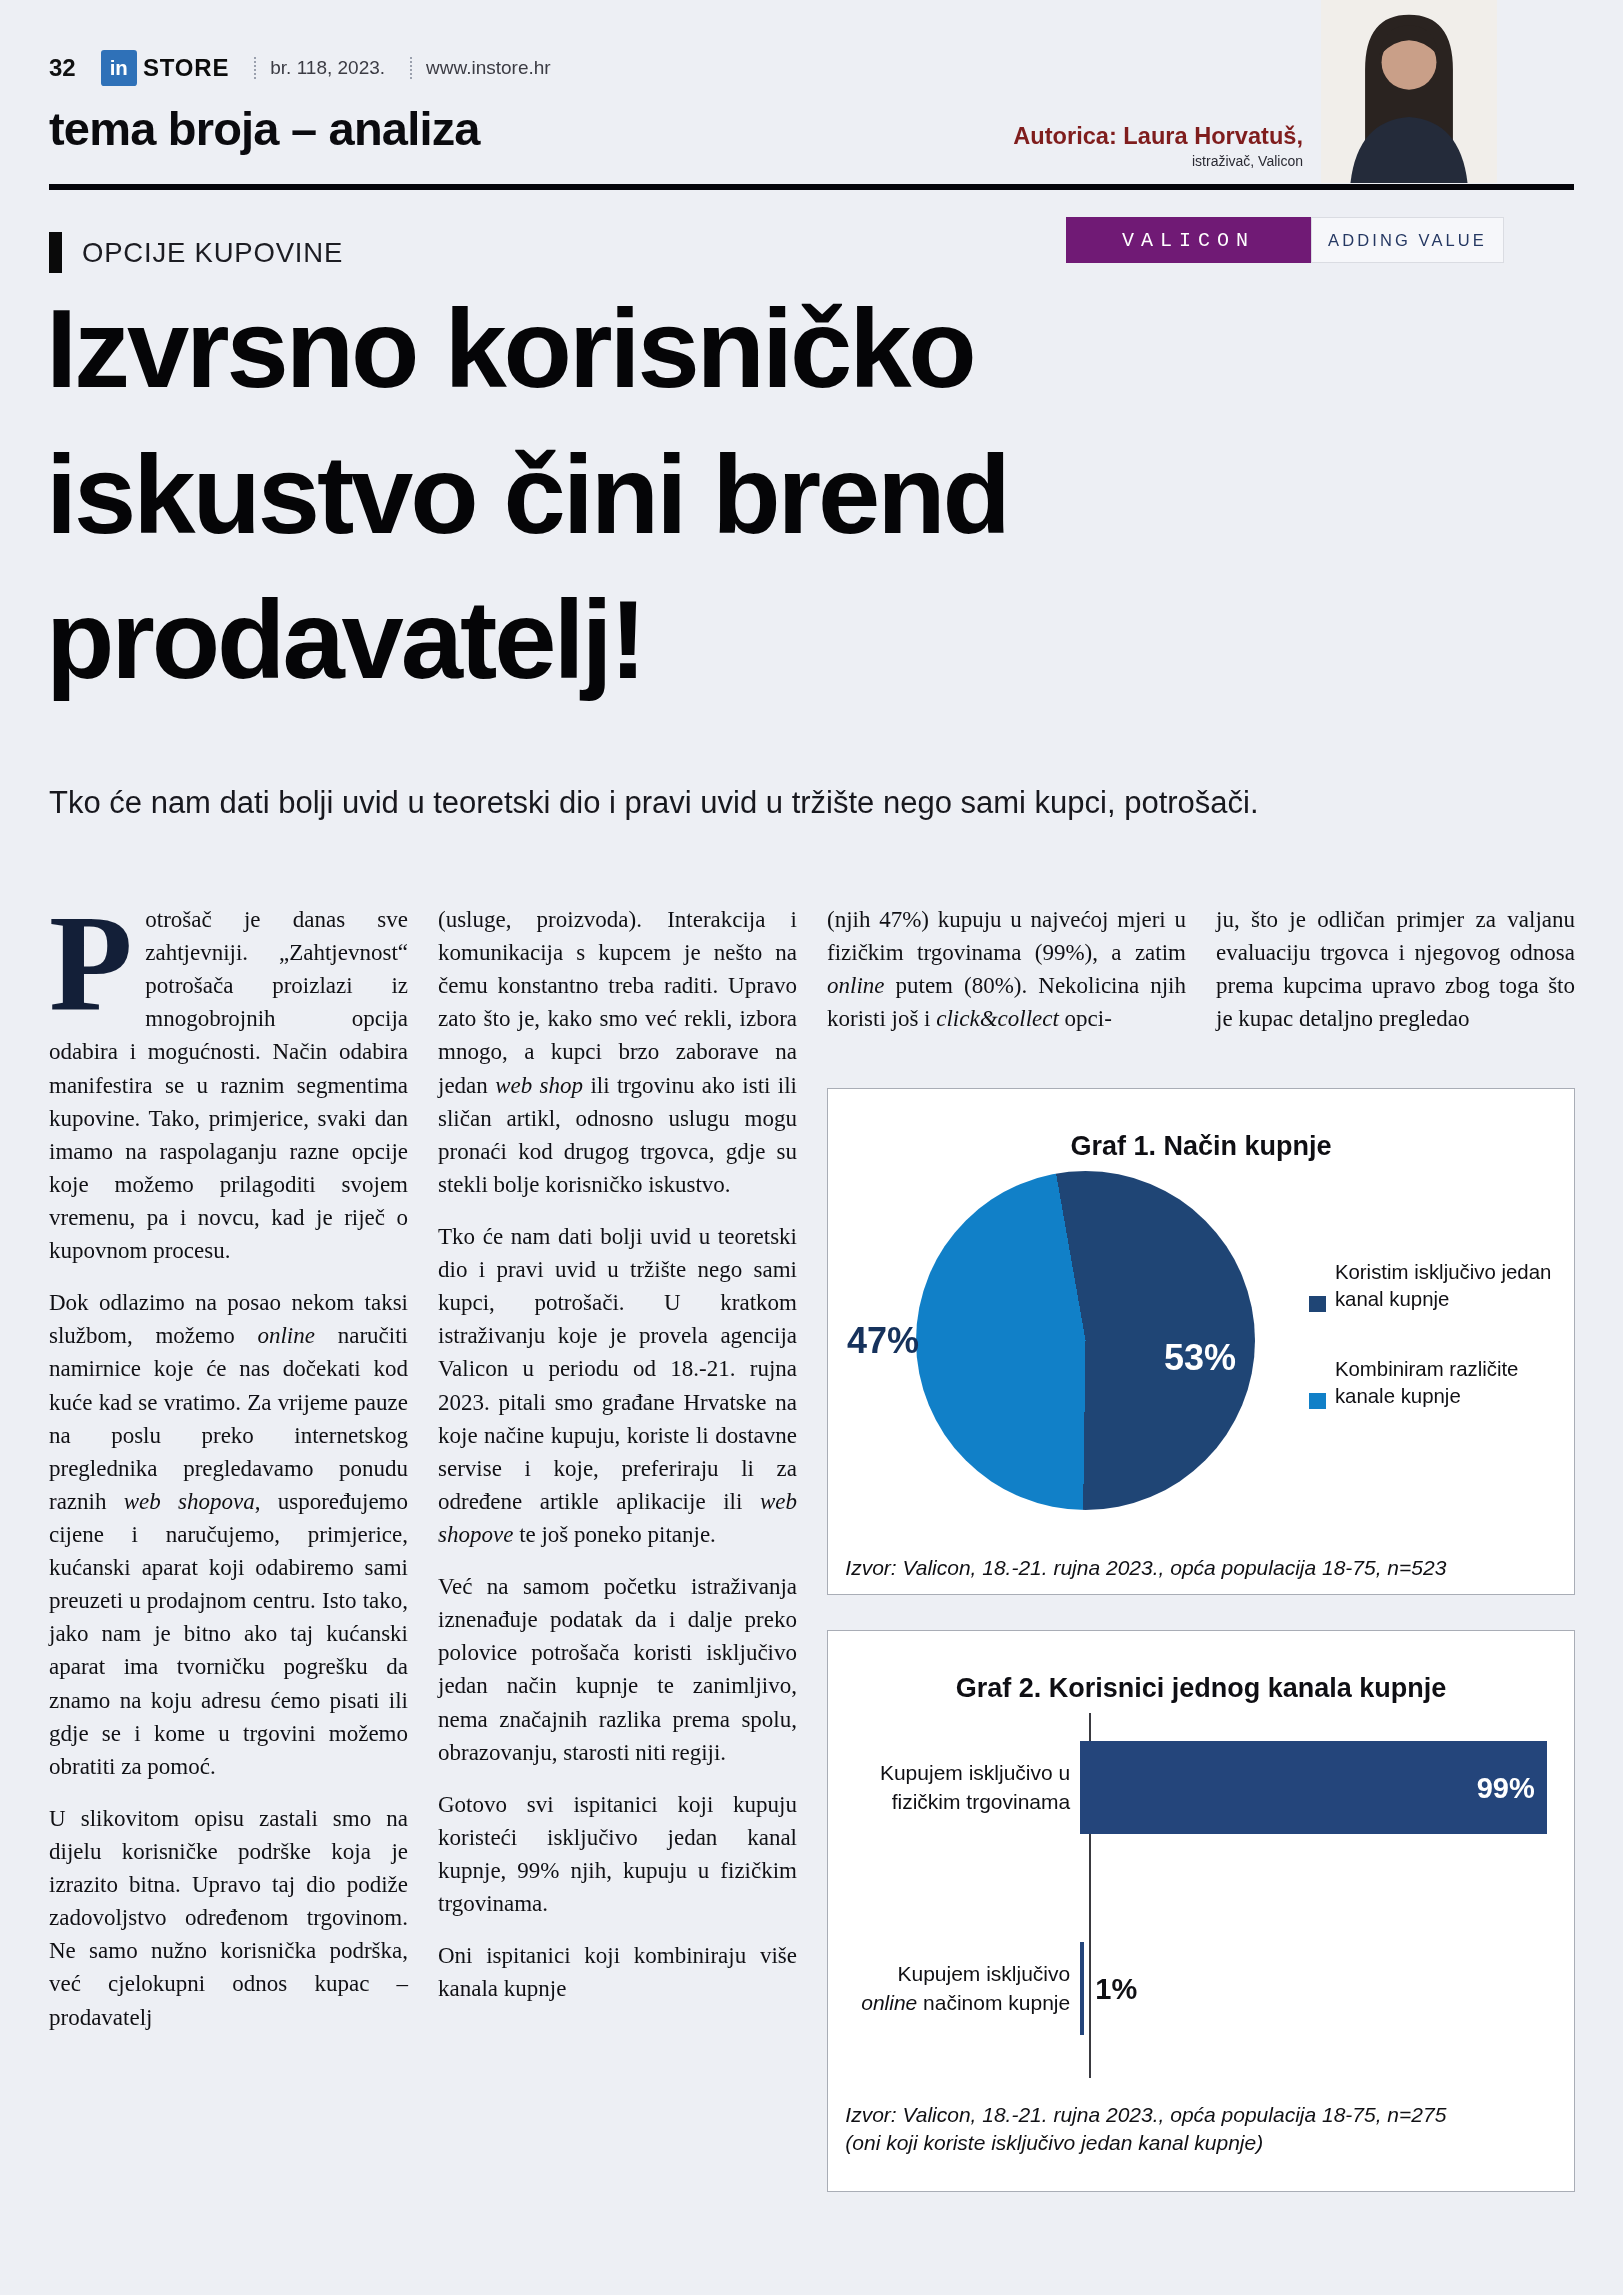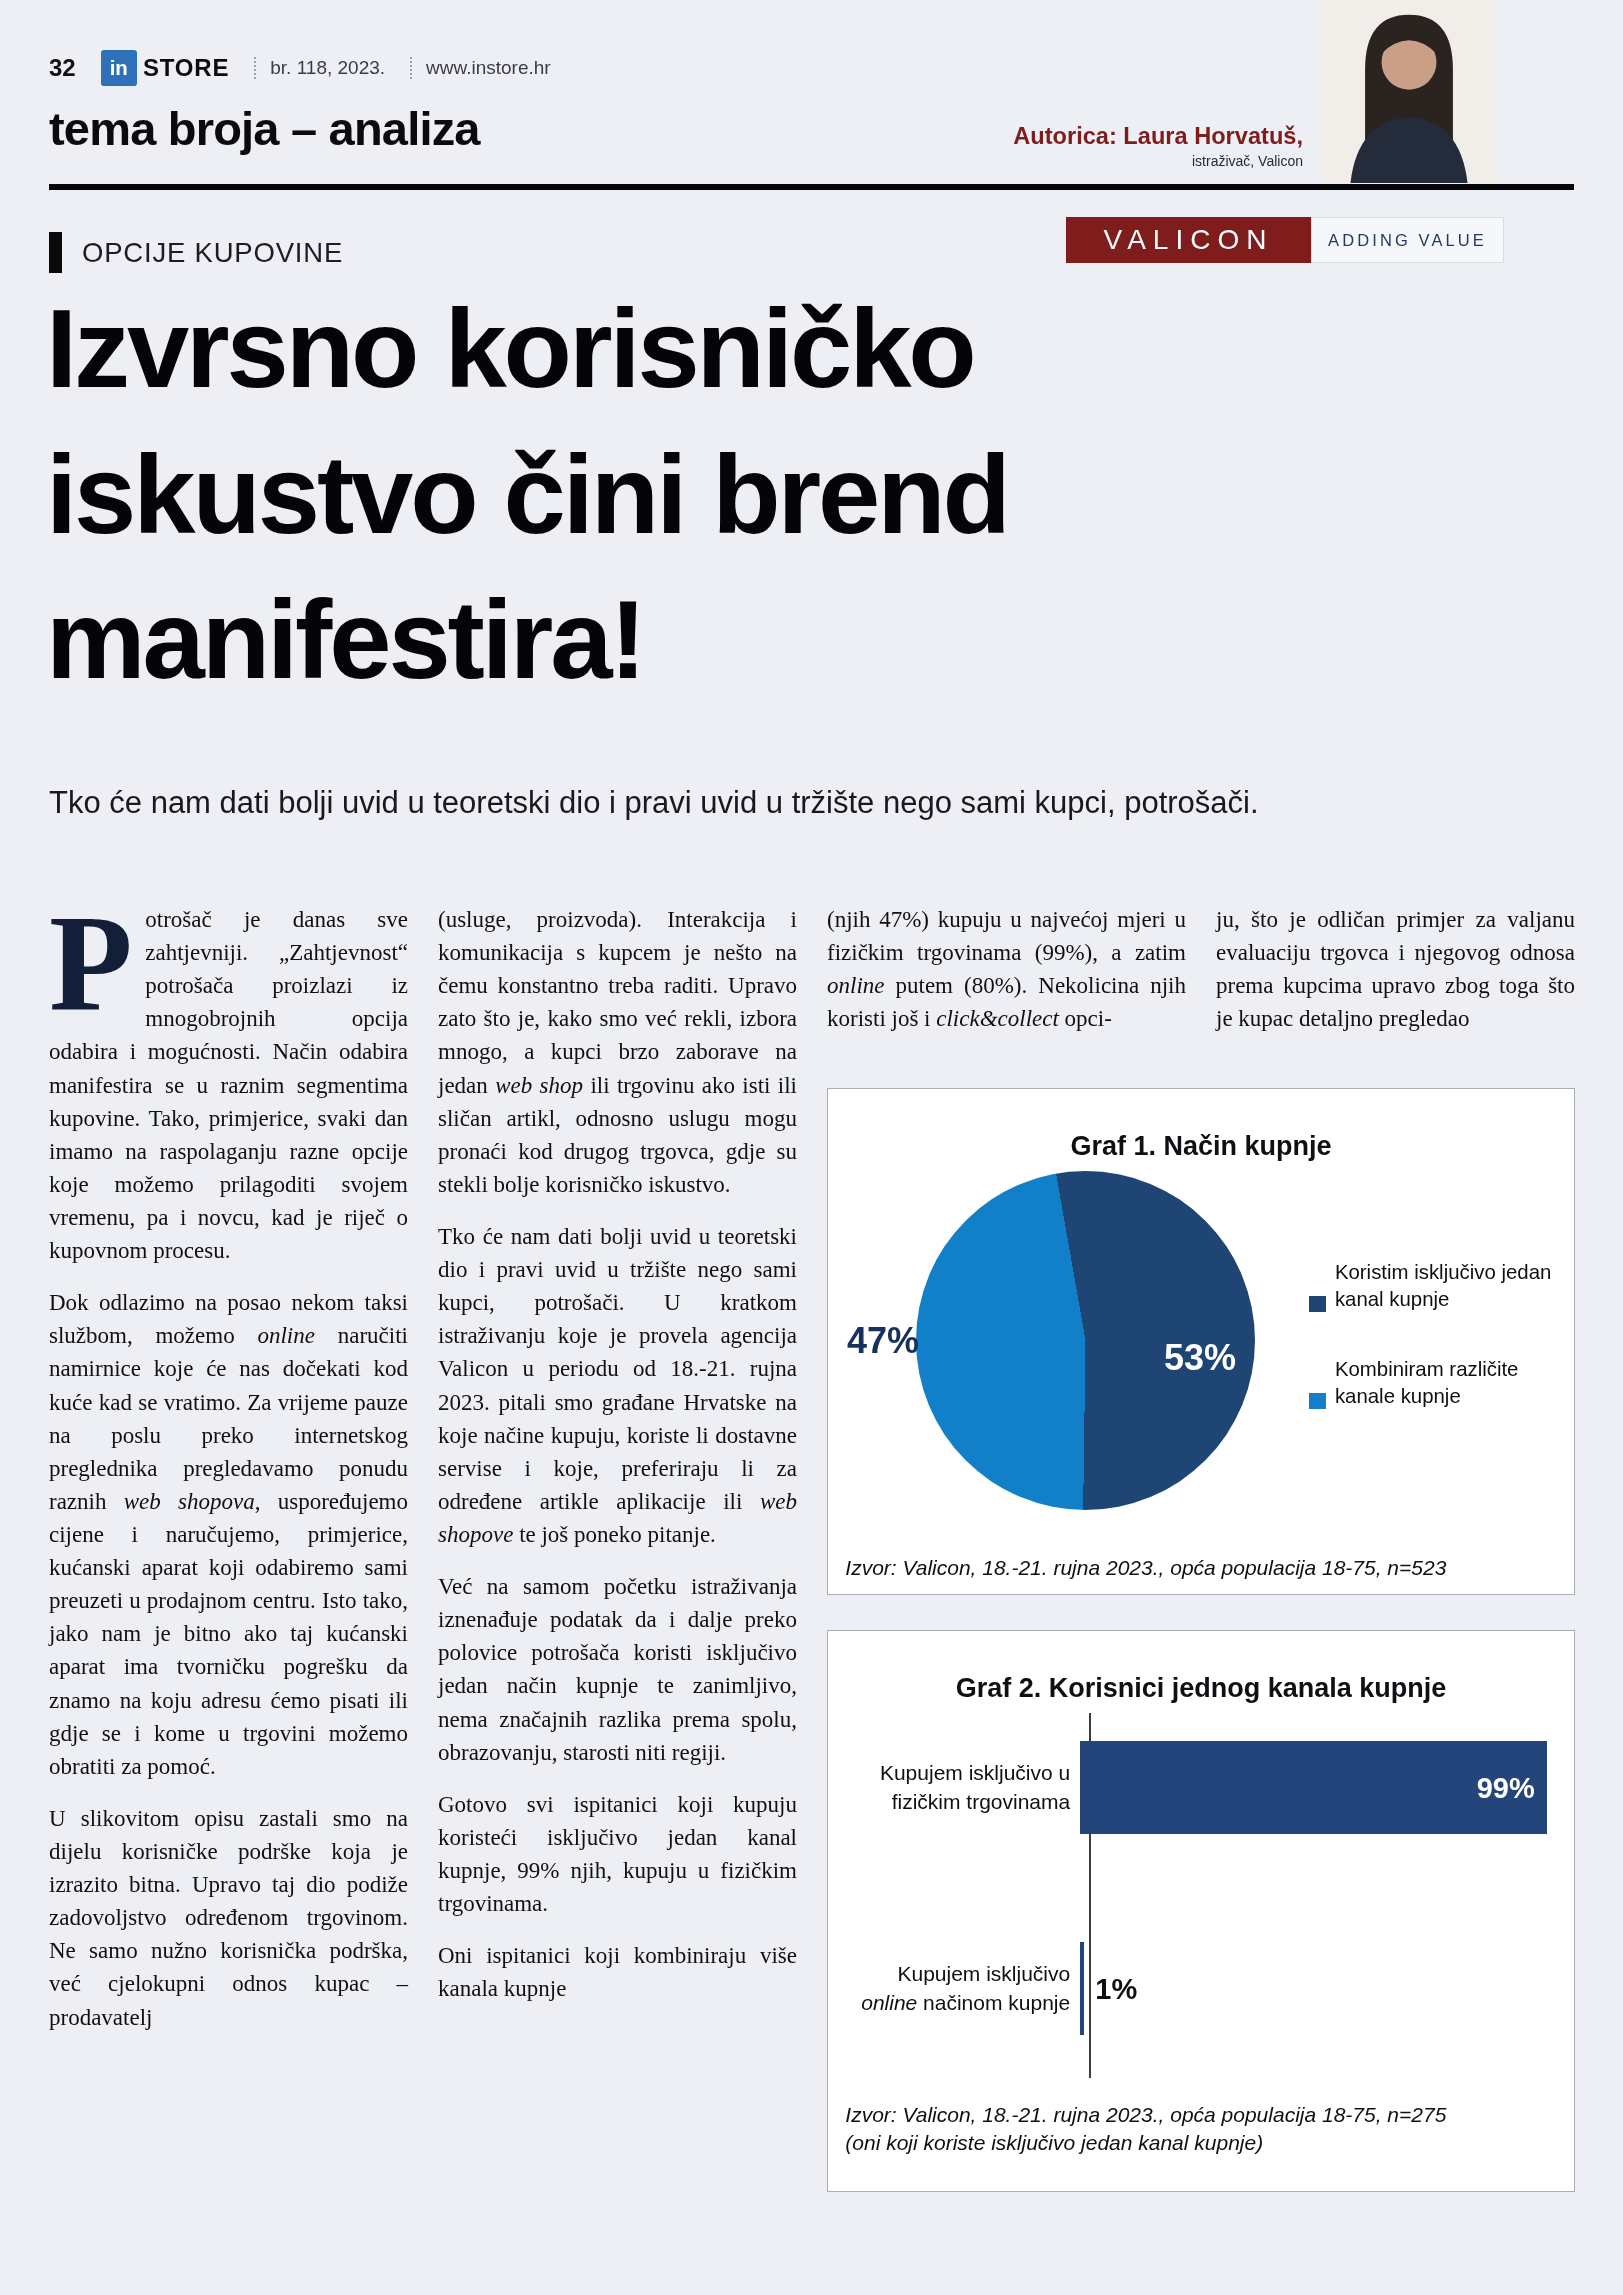--- a/index.html
+++ b/index.html
@@ -22,22 +22,22 @@
   .author-block { position:absolute; right:320px; top:123px; text-align:right; }
   .author-name { font-size:23.6px; font-weight:bold; color:#7f1d1d; }
   .author-role { font-size:14px; color:#2a2a33; margin-top:3.1px; }
 
   .photo { position:absolute; left:1321px; top:0; width:176px; height:183px; overflow:hidden; background:#efece8; }
   .photo svg { width:100%; height:100%; display:block; }
 
   .rule { position:absolute; left:49px; top:184px; width:1525px; height:5.5px; background:#05050a; }
 
   .valicon { position:absolute; left:1066px; top:217px; display:flex; height:46px; }
-  .valicon-navy { background:#7f1d1d; color:#fff; font-size:28px; letter-spacing:7px;
-                  display:flex; align-items:center; justify-content:center; width:245px; }
+  .valicon-navy { background:#701a75; color:#fff; font-size:20px; letter-spacing:7px;
+                  display:flex; align-items:center; justify-content:center; width:245px;font-family:Liberation Mono, monospace; }
   .valicon-white { background:#f6f7fa; color:#253862; font-size:16.5px; letter-spacing:3.1px;
                    display:flex; align-items:center; justify-content:center; width:193px; border:0.8px solid #dadce2; }
 
   .kicker { position:absolute; left:49px; top:232px; display:flex; align-items:center; gap:20.4px; }
   .kicker-bar { width:12.6px; height:41px; background:#0a0a0a; display:inline-block; }
   .kicker-text { font-size:27.5px; color:#1c1c22; letter-spacing:0.8px; }
 
   .headline { position:absolute; left:46px; top:276px; margin:0; font-size:112px; line-height:1.30;
               font-weight:bold; letter-spacing:-3.1px; color:#050507; }
 
@@ -124,21 +124,21 @@
   </div>
 
   <div class="kicker">
     <span class="kicker-bar"></span>
     <span class="kicker-text">OPCIJE KUPOVINE</span>
   </div>
 
   <h2 class="headline">
     <div>Izvrsno korisničko</div>
     <div>iskustvo čini brend</div>
-    <div>manifestira!</div>
+    <div>prodavatelj!</div>
   </h2>
 
   <p class="subtitle">Tko će nam dati bolji uvid u teoretski dio i pravi uvid u tržište nego sami kupci, potrošači.</p>
 
   <div class="col" id="col-0">
       <p class="body-p"><span class="dropcap">P</span><span>otrošač je danas sve zahtjevniji. „Zahtjevnost“ potrošača proizlazi iz mnogobrojnih opcija odabira i mogućnosti. Način odabira manifestira se u raznim segmentima kupovine. Tako, primjerice, svaki dan imamo na raspolaganju razne opcije koje možemo prilagoditi svojem vremenu, pa i novcu, kad je riječ o kupovnom procesu.</span></p>
       <p class="body-p"><span>Dok odlazimo na posao nekom taksi službom, možemo </span><em>online</em><span> naručiti namirnice koje će nas dočekati kod kuće kad se vratimo. Za vrijeme pauze na poslu preko internetskog preglednika pregledavamo ponudu raznih </span><em>web shopova</em><span>, uspoređujemo cijene i naručujemo, primjerice, kućanski aparat koji odabiremo sami preuzeti u prodajnom centru. Isto tako, jako nam je bitno ako taj kućanski aparat ima tvorničku pogrešku da znamo na koju adresu ćemo pisati ili gdje se i kome u trgovini možemo obratiti za pomoć.</span></p>
       <p class="body-p"><span>U slikovitom opisu zastali smo na dijelu korisničke podrške koja je izrazito bitna. Upravo taj dio podiže zadovoljstvo određenom trgovinom. Ne samo nužno korisnička podrška, već cjelokupni odnos kupac – prodavatelj</span></p>
     </div>
   <div class="col" id="col-1">

